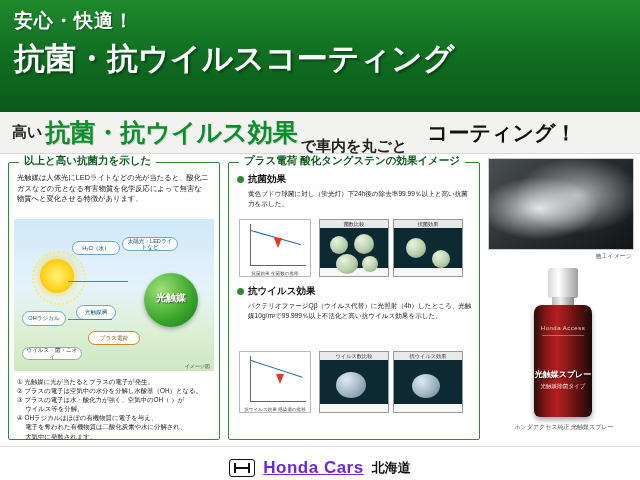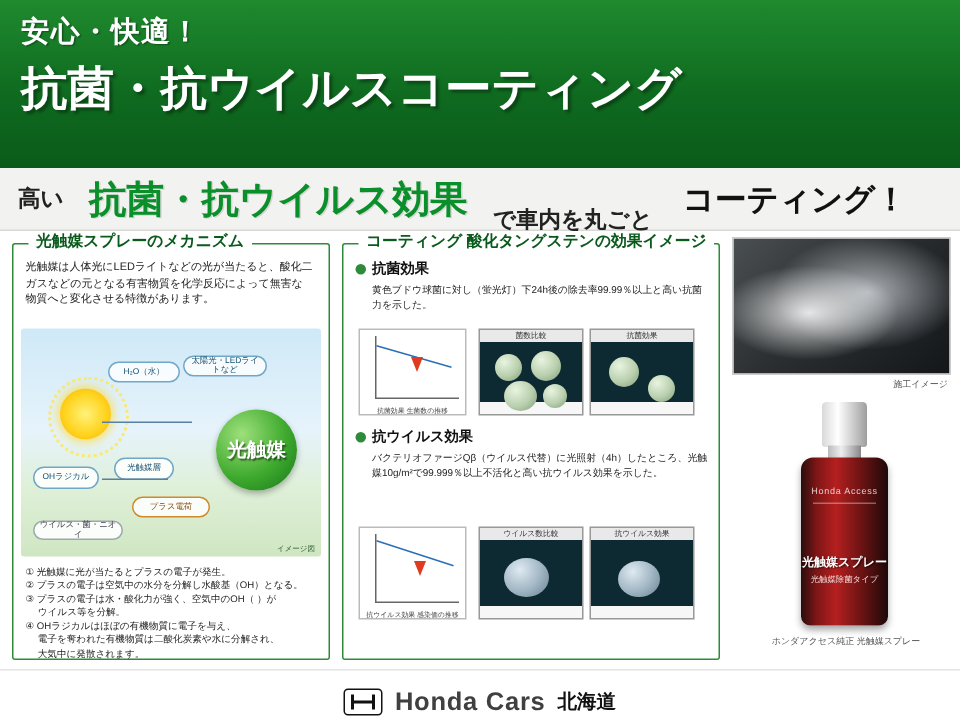--- a/index.html
+++ b/index.html
@@ -37,21 +37,21 @@
   .subband{
     height:42px;
     background:#f2f2f0;
     border-bottom:1px solid #d8d8d4;
     display:flex;align-items:center;
     padding:18px 12px;box-sizing:border-box;
     white-space:nowrap;
   }
   .subband .t-small{font-size:15px;font-weight:bold;color:#222;}
   .subband .t-green{
-    font-size:25px;font-weight:bold;color:#0a8f2a;margin:0 17px;
+    font-size:25px;font-weight:bold;color:#0a8f2a;margin:0 3px;
     text-shadow:1px 1px 0 rgba(0,0,0,.12);
   }
   .subband .t-mid{font-size:15px;font-weight:bold;color:#222;margin-top:28px;}
   .subband .t-black{font-size:21px;font-weight:bold;color:#111;margin-left:20px;}
 
   
   .body{position:relative;height:292px;background:#fff;padding:6px 8px 0 8px;box-sizing:border-box;}
 
   .panel{
     position:absolute;
@@ -87,21 +87,21 @@
     content:"";position:absolute;left:-8px;top:-8px;width:50px;height:50px;
     border-radius:50%;border:2px dotted rgba(255,230,90,.8);
   }
   .greenball{
     position:absolute;right:16px;top:54px;width:54px;height:54px;border-radius:50%;
     background:radial-gradient(circle at 32% 30%,#9de07a 0%,#3faa2e 55%,#17771a 100%);
     box-shadow:0 2px 4px rgba(0,0,0,.3);
   }
   .greenball span{
     position:absolute;left:0;right:0;top:18px;text-align:center;
-    color:#fff;font-size:13px;font-weight:bold;text-shadow:1px 1px 1px rgba(0,0,0,.5);
+    color:#fff;font-size:10px;font-weight:bold;text-shadow:1px 1px 1px rgba(0,0,0,.5);
   }
   .bubble{
     position:absolute;border:1px solid #6fa7c7;background:rgba(255,255,255,.88);
     border-radius:9px;font-size:5.6px;color:#16506e;
     display:flex;align-items:center;justify-content:center;text-align:center;
     line-height:1.1;padding:1px 2px;box-sizing:border-box;
   }
   .b1{left:8px;top:92px;width:44px;height:15px;}
   .b2{left:62px;top:86px;width:40px;height:15px;}
   .b3{left:58px;top:22px;width:48px;height:14px;background:rgba(255,255,255,.8);}
@@ -215,21 +215,21 @@
     width:26px;height:18px;border:1.5px solid #111;border-radius:3px;
     position:relative;box-sizing:border-box;
   }
   .honda-mark:before{
     content:"";position:absolute;left:4px;right:4px;top:7px;height:2px;background:#111;
   }
   .honda-mark:after{
     content:"";position:absolute;left:4px;top:3px;width:2px;height:10px;background:#111;
     box-shadow:14px 0 0 #111;
   }
-  .footer .ftext{font-size:17px;font-weight:bold;color:#404040;letter-spacing:.5px;}
+  .footer .ftext{font-size:17px;font-weight:bold;color:#6d28d9;letter-spacing:.5px;text-decoration:underline;}
   .footer .fsub{font-size:13px;font-weight:bold;color:#111;}
 </style>
 </head>
 <body>
 
 <div class="page">
 
   <div class="header">
     <div class="line1">安心・快適！</div>
     <div class="line2">
@@ -240,21 +240,21 @@
   <div class="subband">
     <span class="t-small">高い</span>
     <span class="t-green">抗菌・抗ウイルス効果</span>
     <span class="t-mid">で車内を丸ごと</span>
     <span class="t-black">コーティング！</span>
   </div>
 
   <div class="body">
 
     <div class="panel panel-left">
-      <div class="panel-title">光触媒スプレーのメカニズム</div>
+      <div class="panel-title">以上と高い抗菌力を示した</div>
       <div class="ptext">光触媒は人体光にLEDライトなどの光が当たると、酸化二ガスなどの元となる有害物質を化学反応によって無害な物質へと変化させる特徴があります。</div>
 
       <div class="diagram">
         <div class="sun"></div>
         <div class="greenball">
           <span>光触媒</span>
         </div>
         <div class="bubble b1">OHラジカル</div>
         <div class="bubble b2">光触媒層</div>
         <div class="bubble b3">H₂O（水）</div>
@@ -269,21 +269,21 @@
       <div class="notes" style="white-space:pre-line;">① 光触媒に光が当たるとプラスの電子が発生。
 ② プラスの電子は空気中の水分を分解し水酸基（OH）となる。
 ③ プラスの電子は水・酸化力が強く、空気中のOH（ ）が
 　 ウイルス等を分解。
 ④ OHラジカルはほぼの有機物質に電子を与え、
 　 電子を奪われた有機物質は二酸化炭素や水に分解され、
 　 大気中に発散されます。</div>
     </div>
 
     <div class="panel panel-right">
-      <div class="panel-title">コーティング 酸化タングステンの効果イメージ</div>
+      <div class="panel-title">プラス電荷 酸化タングステンの効果イメージ</div>
 
       <div class="rsec" style="top:10px;width:236px;">
         <div class="rhead">
           <span class="dot"></span>
           <span>抗菌効果</span>
         </div>
         <div class="rbody">黄色ブドウ球菌に対し（蛍光灯）下24h後の除去率99.99％以上と高い抗菌力を示した。</div>
       </div>
 
       <div class="graph" style="left:10px;top:56px;width:72px;height:58px;">

